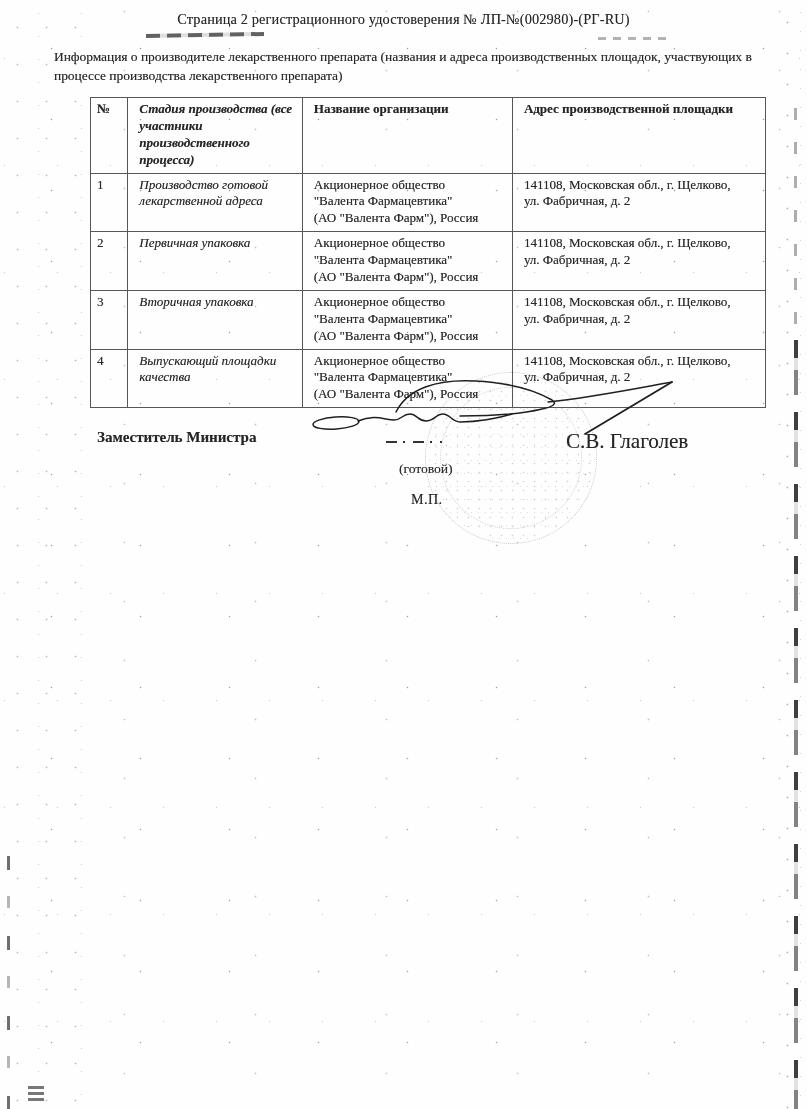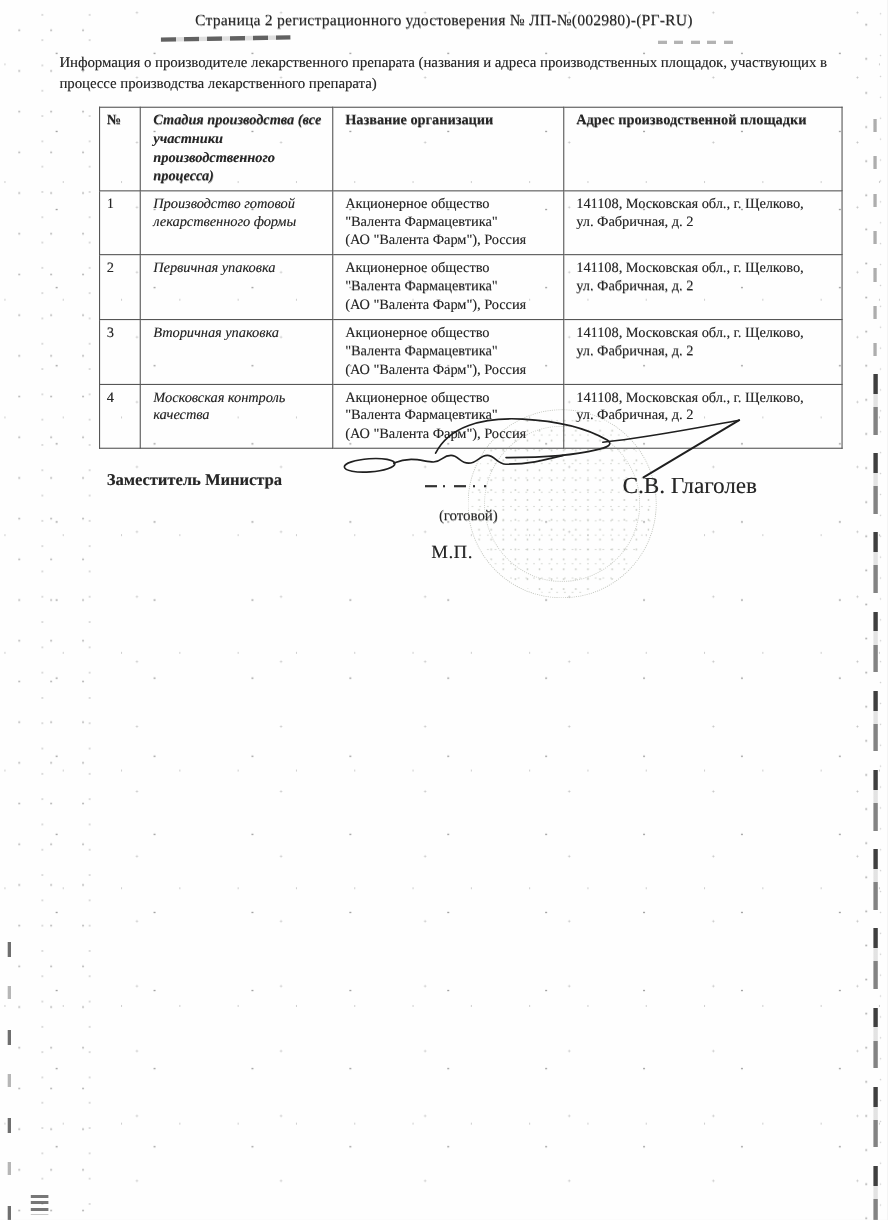--- a/index.html
+++ b/index.html
@@ -61,21 +61,21 @@
   table.reg thead tr{height:70px;}
   table.reg tbody tr:nth-child(1){height:53px;}
   table.reg tbody tr:nth-child(2){height:52px;}
   table.reg tbody tr:nth-child(3){height:52px;}
   table.reg tbody tr:nth-child(4){height:48px;}
 
   
   .signer-title{position:absolute;left:97px;top:429px;font-size:15px;font-weight:bold;text-align:center;}
   .signer-name{position:absolute;left:566px;top:429px;font-size:21px;font-weight:normal;z-index:5;}
   .sign-caption{position:absolute;left:399px;top:461px;font-size:13.5px;}
-  .stamp-caption{position:absolute;left:392px;top:492px;font-size:17px;letter-spacing:.5px;}
+  .stamp-caption{position:absolute;left:411px;top:492px;font-size:14px;letter-spacing:.5px;}
   .sign-line{position:absolute;left:386px;top:441px;width:56px;height:2px;
     background:repeating-linear-gradient(90deg,#333 0 11px, transparent 11px 17px, #333 17px 19px, transparent 19px 27px);}
 
   .stamp{position:absolute;left:425px;top:372px;width:170px;height:170px;border-radius:50%;
     border:1.6px dotted rgba(125,132,116,.8);opacity:.55;z-index:1;}
   .stamp::before{content:"";position:absolute;inset:14px;border-radius:50%;
     border:1.4px dotted rgba(125,132,116,.65);}
   .stamp::after{content:"";position:absolute;inset:2px;border-radius:50%;
     background-image:
       radial-gradient(circle, rgba(110,118,100,.6) .6px, transparent 1.1px),
@@ -106,21 +106,21 @@
       <tr>
         <th class="c-num">№</th>
         <th class="c-stage">Стадия производства (все участники производственного процесса)</th>
         <th class="c-org">Название организации</th>
         <th class="c-addr">Адрес производственной площадки</th>
       </tr>
     </thead>
     <tbody>
       <tr>
         <td class="c-num">1</td>
-        <td class="c-stage">Производство готовой лекарственного формы</td>
+        <td class="c-stage">Производство готовой лекарственной адреса</td>
         <td class="c-org">
           <div>Акционерное общество</div>
           <div>"Валента Фармацевтика"</div>
           <div>(АО "Валента Фарм"), Россия</div>
         </td>
         <td class="c-addr">
           <div>141108, Московская обл., г. Щелково,</div>
           <div>ул. Фабричная, д. 2</div>
         </td>
       </tr>
@@ -145,21 +145,21 @@
           <div>"Валента Фармацевтика"</div>
           <div>(АО "Валента Фарм"), Россия</div>
         </td>
         <td class="c-addr">
           <div>141108, Московская обл., г. Щелково,</div>
           <div>ул. Фабричная, д. 2</div>
         </td>
       </tr>
       <tr>
         <td class="c-num">4</td>
-        <td class="c-stage">Московская контроль качества</td>
+        <td class="c-stage">Выпускающий площадки качества</td>
         <td class="c-org">
           <div>Акционерное общество</div>
           <div>"Валента Фармацевтика"</div>
           <div>(АО "Валента Фарм"), Россия</div>
         </td>
         <td class="c-addr">
           <div>141108, Московская обл., г. Щелково,</div>
           <div>ул. Фабричная, д. 2</div>
         </td>
       </tr>

